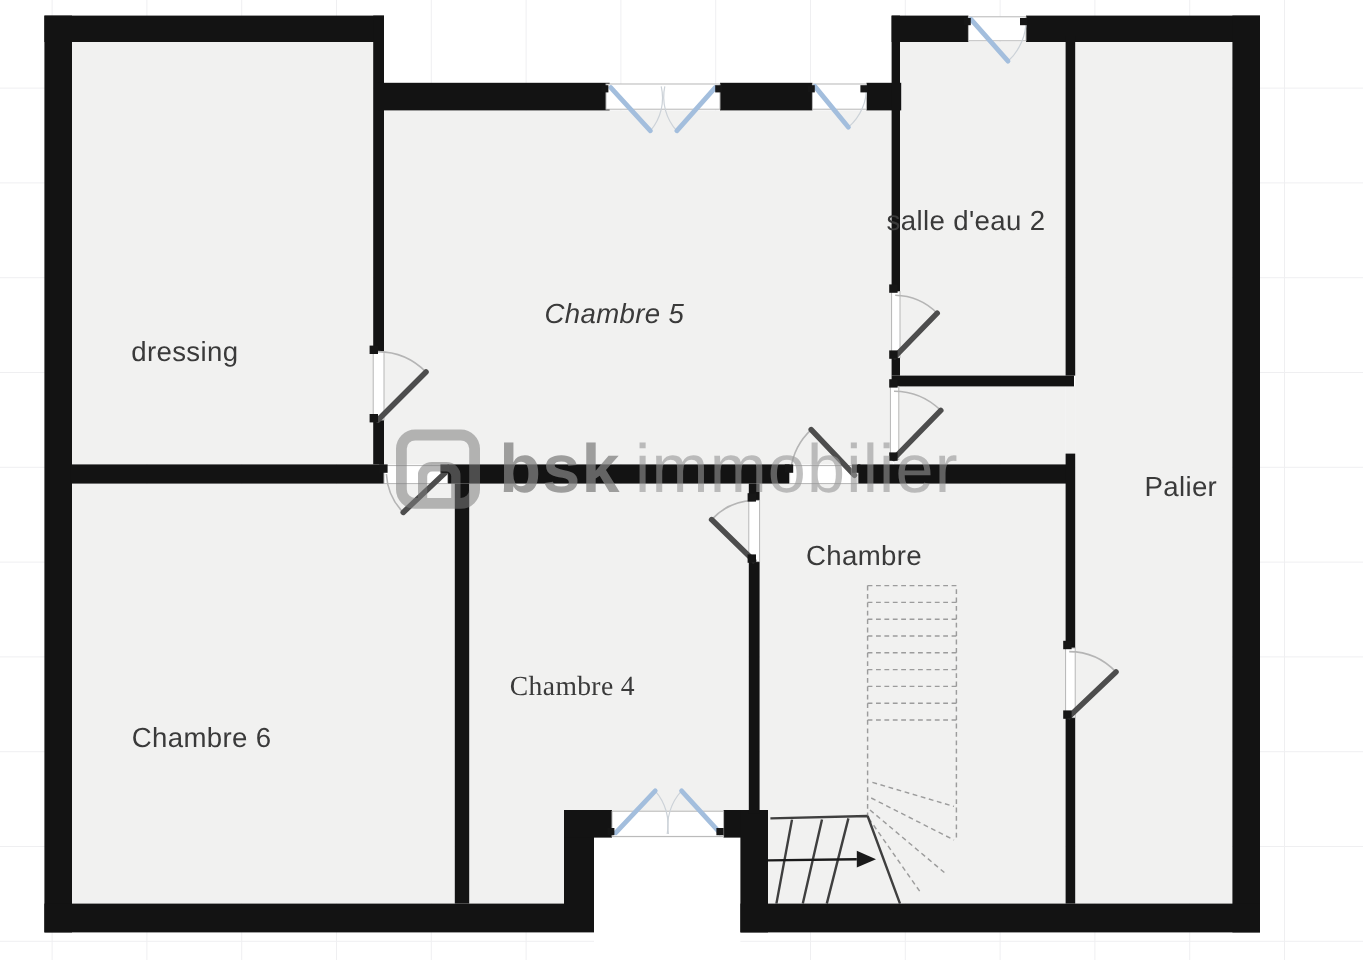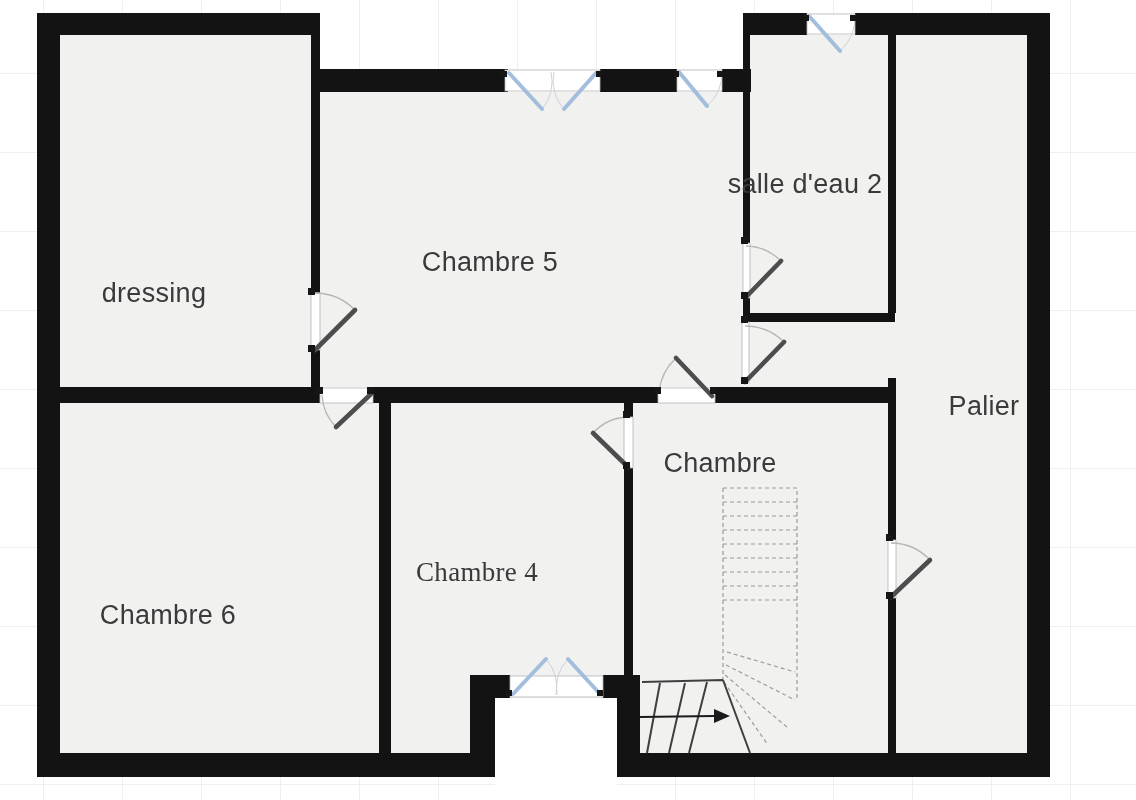--- a/index.html
+++ b/index.html
@@ -15,21 +15,21 @@
     background-size:79px 79px;
     background-position:43px 73px;
     font-family:"Liberation Sans", sans-serif;
   }
   .room{position:absolute;background:var(--room);}
   .cutout{position:absolute;background:#ffffff;}
   .wall{position:absolute;background:var(--wall);}
   svg.overlay{position:absolute;left:0;top:0;}
   .lbl{
     position:absolute;transform:translate(-50%,-50%);
-    color:var(--label);font-size:27px;white-space:nowrap;letter-spacing:.3px;
+    color:var(--label);font-size:23px;white-space:nowrap;letter-spacing:.3px;
   }
   .opening{fill:#ffffff;stroke:#b3b3b3;stroke-width:.8;}
   .door-leaf{stroke:var(--leaf);stroke-width:4.6;stroke-linecap:round;}
   .door-arc{stroke:var(--arc);stroke-width:1.3;fill:none;}
   .win{stroke:var(--window);stroke-width:4;stroke-linecap:round;}
   .win-arc{stroke:#ccd2d8;stroke-width:1;fill:none;}
   .jamb{fill:#161616;}
   .tread{stroke:#3f3f3f;stroke-width:2;fill:none;}
   .dash{stroke:#9c9c9c;stroke-width:1.2;fill:none;stroke-dasharray:4 3;}
   .arrow{stroke:#1a1a1a;stroke-width:2;fill:none;}
@@ -188,21 +188,28 @@
       <rect class="jamb" x="673" y="71" width="6" height="6"></rect>
       <rect class="jamb" x="717" y="71" width="6" height="6"></rect>
       <rect class="jamb" x="803" y="15" width="6" height="6"></rect>
       <rect class="jamb" x="850" y="15" width="6" height="6"></rect>
       <rect class="jamb" x="506" y="690" width="6" height="6"></rect>
       <rect class="jamb" x="597" y="690" width="6" height="6"></rect>
     </g>
   </svg>
 
   <div class="lbl" style="left:154px;top:293px;">dressing</div>
-  <div class="lbl" style="left:490px;top:262px;">Chambre 5</div>
+  <div class="lbl" style="left:512px;top:262px;font-style:italic;">Chambre 5</div>
   <div class="lbl" style="left:805px;top:184px;">salle d'eau 2</div>
   <div class="lbl" style="left:984px;top:406px;">Palier</div>
   <div class="lbl" style="left:720px;top:463px;">Chambre</div>
   <div class="lbl" style="left:477px;top:572px;font-family:Liberation Serif, serif;">Chambre 4</div>
   <div class="lbl" style="left:168px;top:615px;text-align:center;">Chambre 6</div>
 
+  <div id="watermark">
+    <span class="wm-logo">
+        <span class="arch"></span>
+      </span>
+    <span class="wm-bold">bsk</span>
+    <span class="wm-rest">immobilier</span>
+  </div>
 
 </div>
 
 </body></html>

